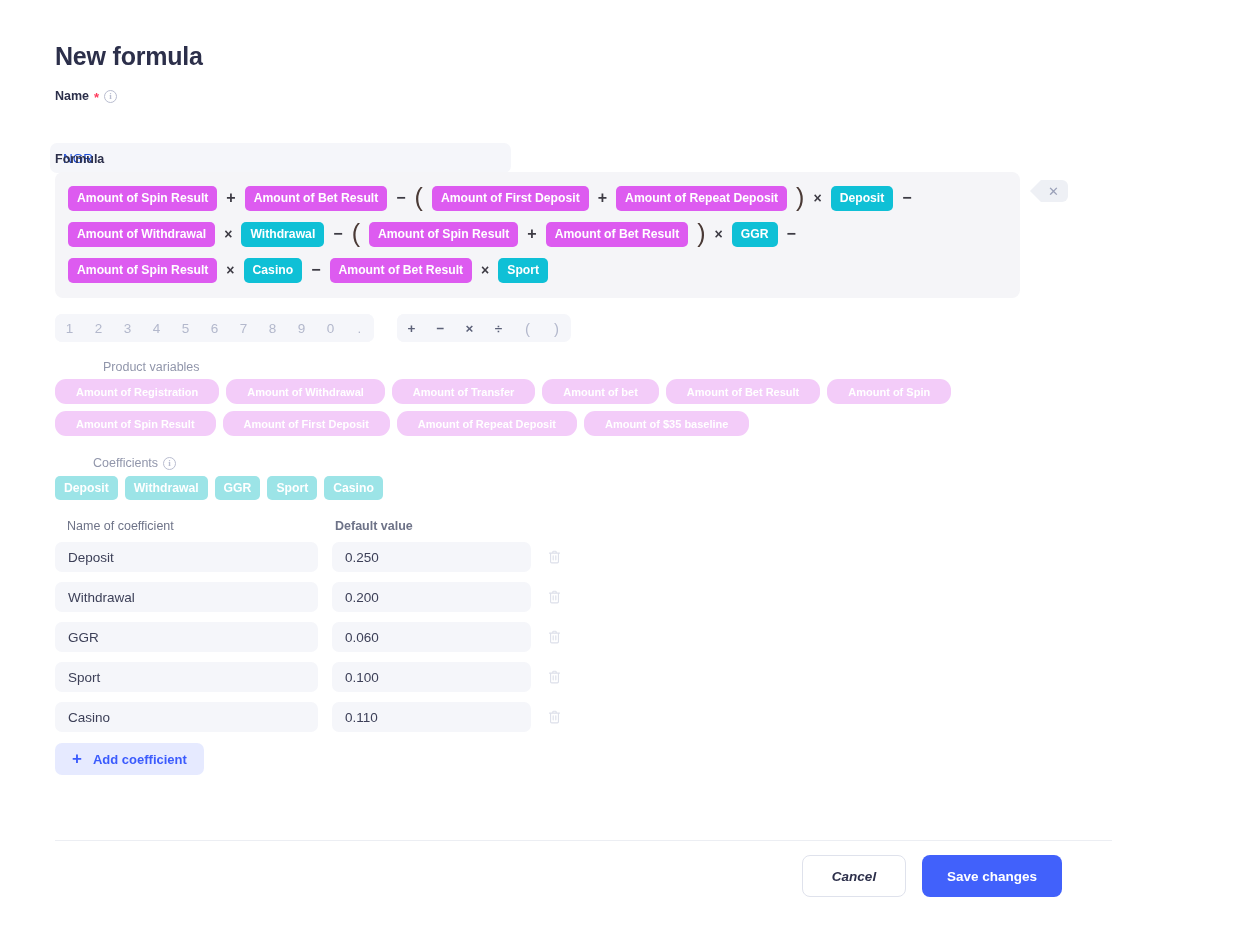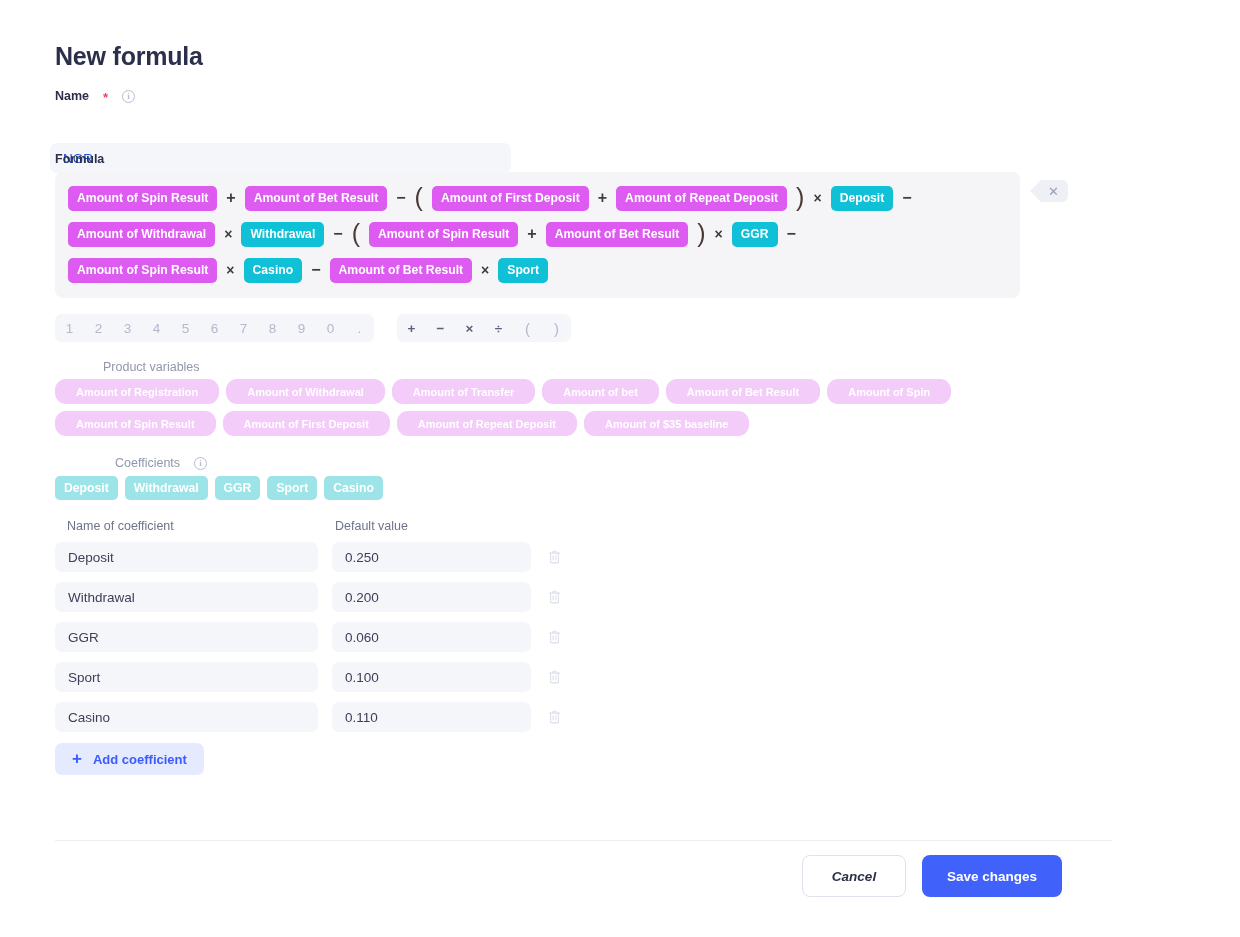--- a/index.html
+++ b/index.html
@@ -31,21 +31,21 @@
     color: #2c2f4a;
     letter-spacing: -0.2px;
   }
 
   .field-label {
     font-size: 12.5px;
     font-weight: bold;
     color: #2c2f4a;
     display: flex;
     align-items: center;
-    gap: 14px;
+    gap: 5px;
   }
   .req-star { color: #ff3b5c; font-size: 13px; line-height: 1; position: relative; top: 1px; }
 
   .info-icon {
     width: 13px; height: 13px;
     border: 1.3px solid #b9bdd0;
     border-radius: 50%;
     color: #b9bdd0;
     font-size: 9px;
     font-weight: bold;
@@ -183,21 +183,21 @@
     font-size: 11px;
     font-weight: bold;
     border-radius: 11px;
     display: inline-flex;
     align-items: center;
     padding: 0 21px;
     white-space: nowrap;
     cursor: pointer;
   }
 
-  #coef-label { position: absolute; left: 67px; top: 456px; }
+  #coef-label { position: absolute; left: 45px; top: 456px; }
   #coef-chips { position: absolute; left: 55px; top: 476px; display: flex; gap: 7px; }
   .chip-coef {
     height: 24px;
     background: #9ce4e7;
     color: #ffffff;
     font-size: 12.2px;
     font-weight: bold;
     border-radius: 5px;
     display: inline-flex;
     align-items: center;
@@ -207,21 +207,21 @@
   }
 
   
   #tbl-head { position: absolute; left: 55px; top: 519px; width: 520px; }
   .th {
     position: absolute;
     font-size: 12.5px;
     color: #6e7388;
   }
   #th-name { left: 12px; top: 0; }
-  #th-val { left: 280px; top: 0; }
+  #th-val { left: 280px; top: 0; font-weight: bold; }
 
   #tbl-rows { position: absolute; left: 55px; top: 537px; }
   .trow { display: flex; align-items: center; height: 40px; }
   .cell-name, .cell-val {
     height: 30px;
     background: #f5f6fa;
     border: none;
     border-radius: 7px;
     font-size: 13.5px;
     color: #3d4058;

